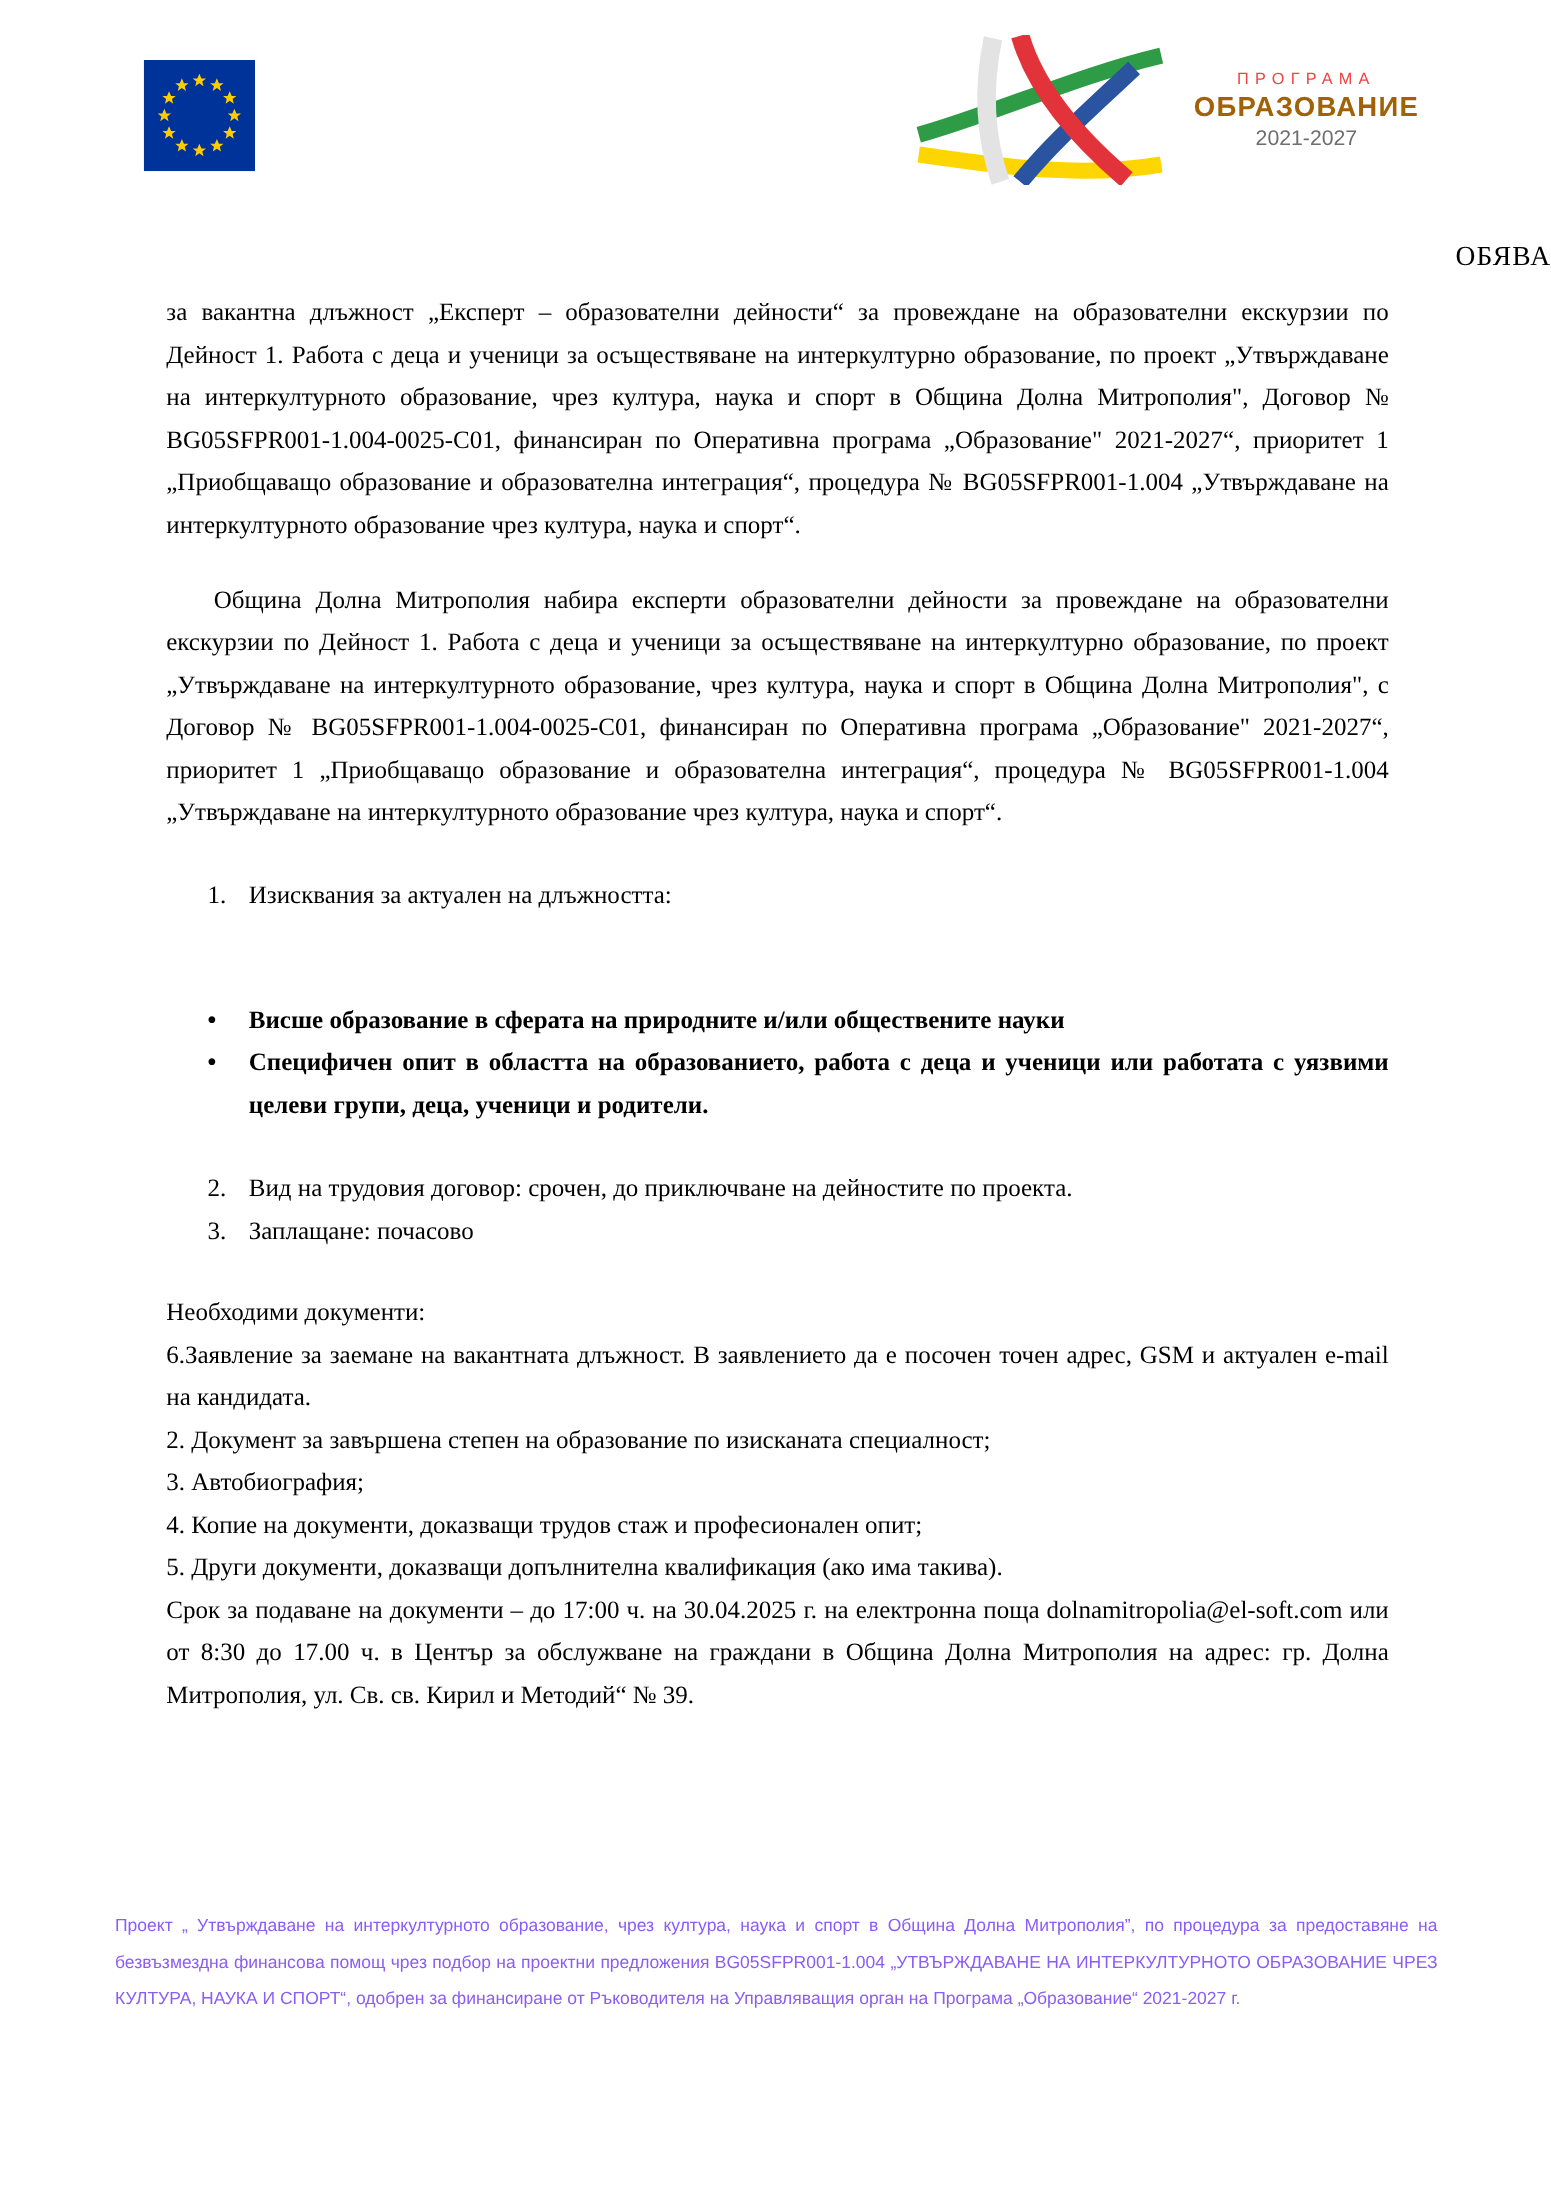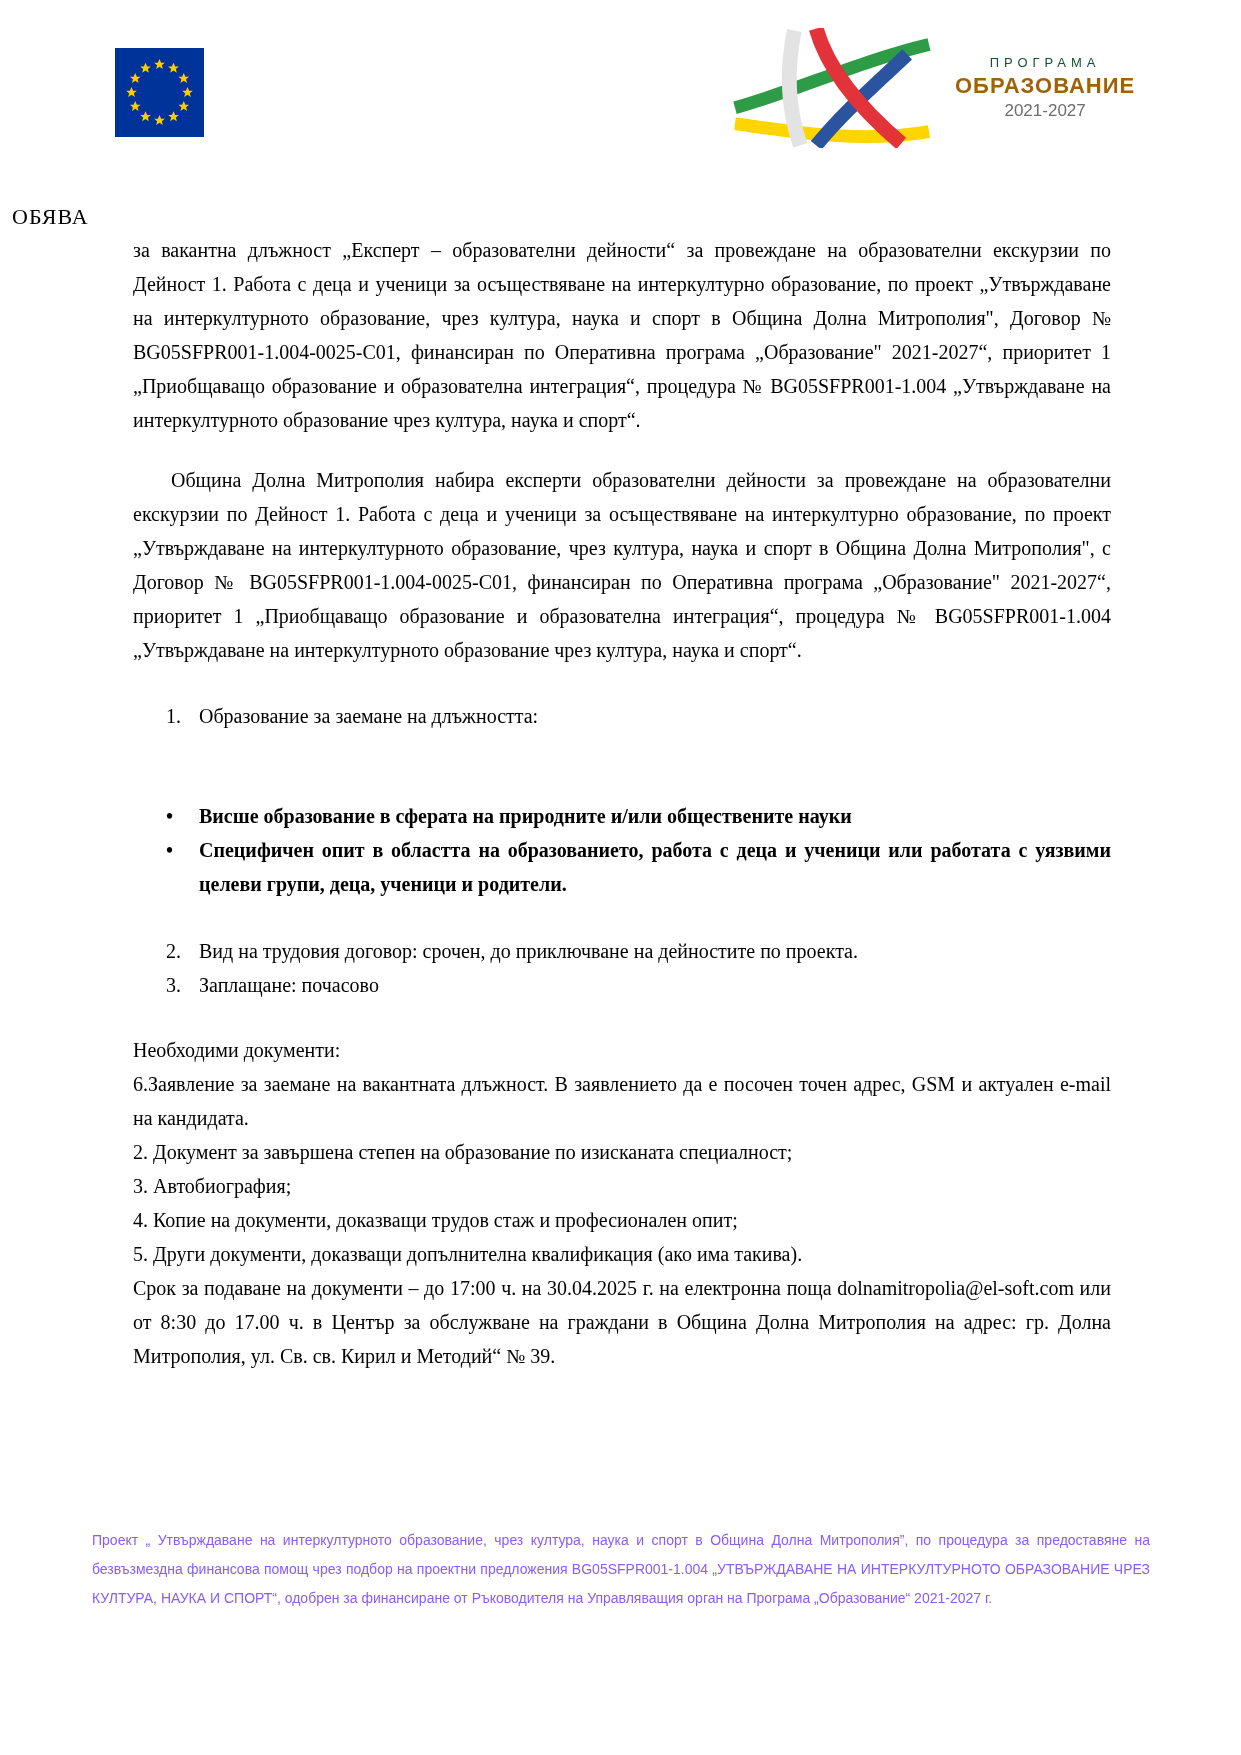--- a/index.html
+++ b/index.html
@@ -20,27 +20,27 @@
     font-family:"Liberation Sans", sans-serif;
     font-weight:bold;font-size:27px;line-height:35px;
     color:#1c3b94;white-space:nowrap;
   }
   .program-logo{position:absolute;left:733px;top:28px;display:flex;align-items:center;}
   .ribbons{width:198px;height:120px;display:block;}
   .prog-text{
     margin-left:24px;text-align:center;
     font-family:"Liberation Sans", sans-serif;white-space:nowrap;
   }
-  .prog-l1{font-size:13px;letter-spacing:5px;color:#14532d;margin-bottom:3px;}
+  .prog-l1{font-size:13px;letter-spacing:5px;color:#ef4444;margin-bottom:3px;}
   .prog-l2{font-size:22px;font-weight:bold;color:#a16207;letter-spacing:1px;}
   .prog-l3{font-size:17px;color:#6e6e6e;margin-top:2px;}
   
   .title{
     position:absolute;top:192px;left:0;right:0;
-    text-align:left;font-size:22px;font-weight:normal;margin:12px;
+    text-align:right;font-size:22px;font-weight:normal;margin:0;
     letter-spacing:1px;
   }
   .body{
     position:absolute;top:233px;left:133px;width:978px;
     font-size:20px;line-height:34px;text-align:justify;
   }
   .body p{margin:0;}
   .p-indent{text-indent:38px;margin-top:26px !important;}
   .p2{margin-top:26px !important;}
   .numrow{display:flex;padding-left:33px;}
@@ -106,21 +106,21 @@
   </div>
 
   <h1 class="title">ОБЯВА</h1>
 
   <main class="body">
     <p>за вакантна длъжност  „Експерт – образователни дейности“ за провеждане на образователни екскурзии по Дейност 1. Работа с деца и ученици за осъществяване на интеркултурно образование, по проект „Утвърждаване на интеркултурното образование, чрез култура, наука и спорт в Община Долна Митрополия", Договор № BG05SFPR001-1.004-0025-C01, финансиран по Оперативна програма „Образование" 2021-2027“, приоритет 1 „Приобщаващо образование и образователна интеграция“, процедура № BG05SFPR001-1.004 „Утвърждаване на интеркултурното образование чрез култура, наука и спорт“.</p>
     <p class="p-indent p2">Община Долна Митрополия набира експерти образователни дейности  за провеждане  на образователни екскурзии по Дейност 1. Работа с деца и ученици за осъществяване на интеркултурно образование, по проект „Утвърждаване на интеркултурното образование, чрез култура, наука и спорт в Община Долна Митрополия", с Договор № BG05SFPR001-1.004-0025-C01, финансиран по Оперативна програма „Образование" 2021-2027“, приоритет 1 „Приобщаващо образование и образователна интеграция“, процедура № BG05SFPR001-1.004 „Утвърждаване на интеркултурното образование чрез култура, наука и спорт“.</p>
 
     <div class="numrow row-req1">
       <span class="num">1.</span>
-      <span class="ntext">Образование за заемане на длъжността:</span>
+      <span class="ntext">Изисквания за актуален на длъжността:</span>
     </div>
 
     <div class="bullets">
       <div class="bullet-row">
         <span class="b"></span>
         <span class="btext">Висше образование в сферата на природните и/или обществените науки</span>
       </div>
       <div class="bullet-row">
         <span class="b"></span>
         <span class="btext">Специфичен опит в областта на образованието, работа с деца и ученици или работата с уязвими целеви групи, деца, ученици и родители.</span>

